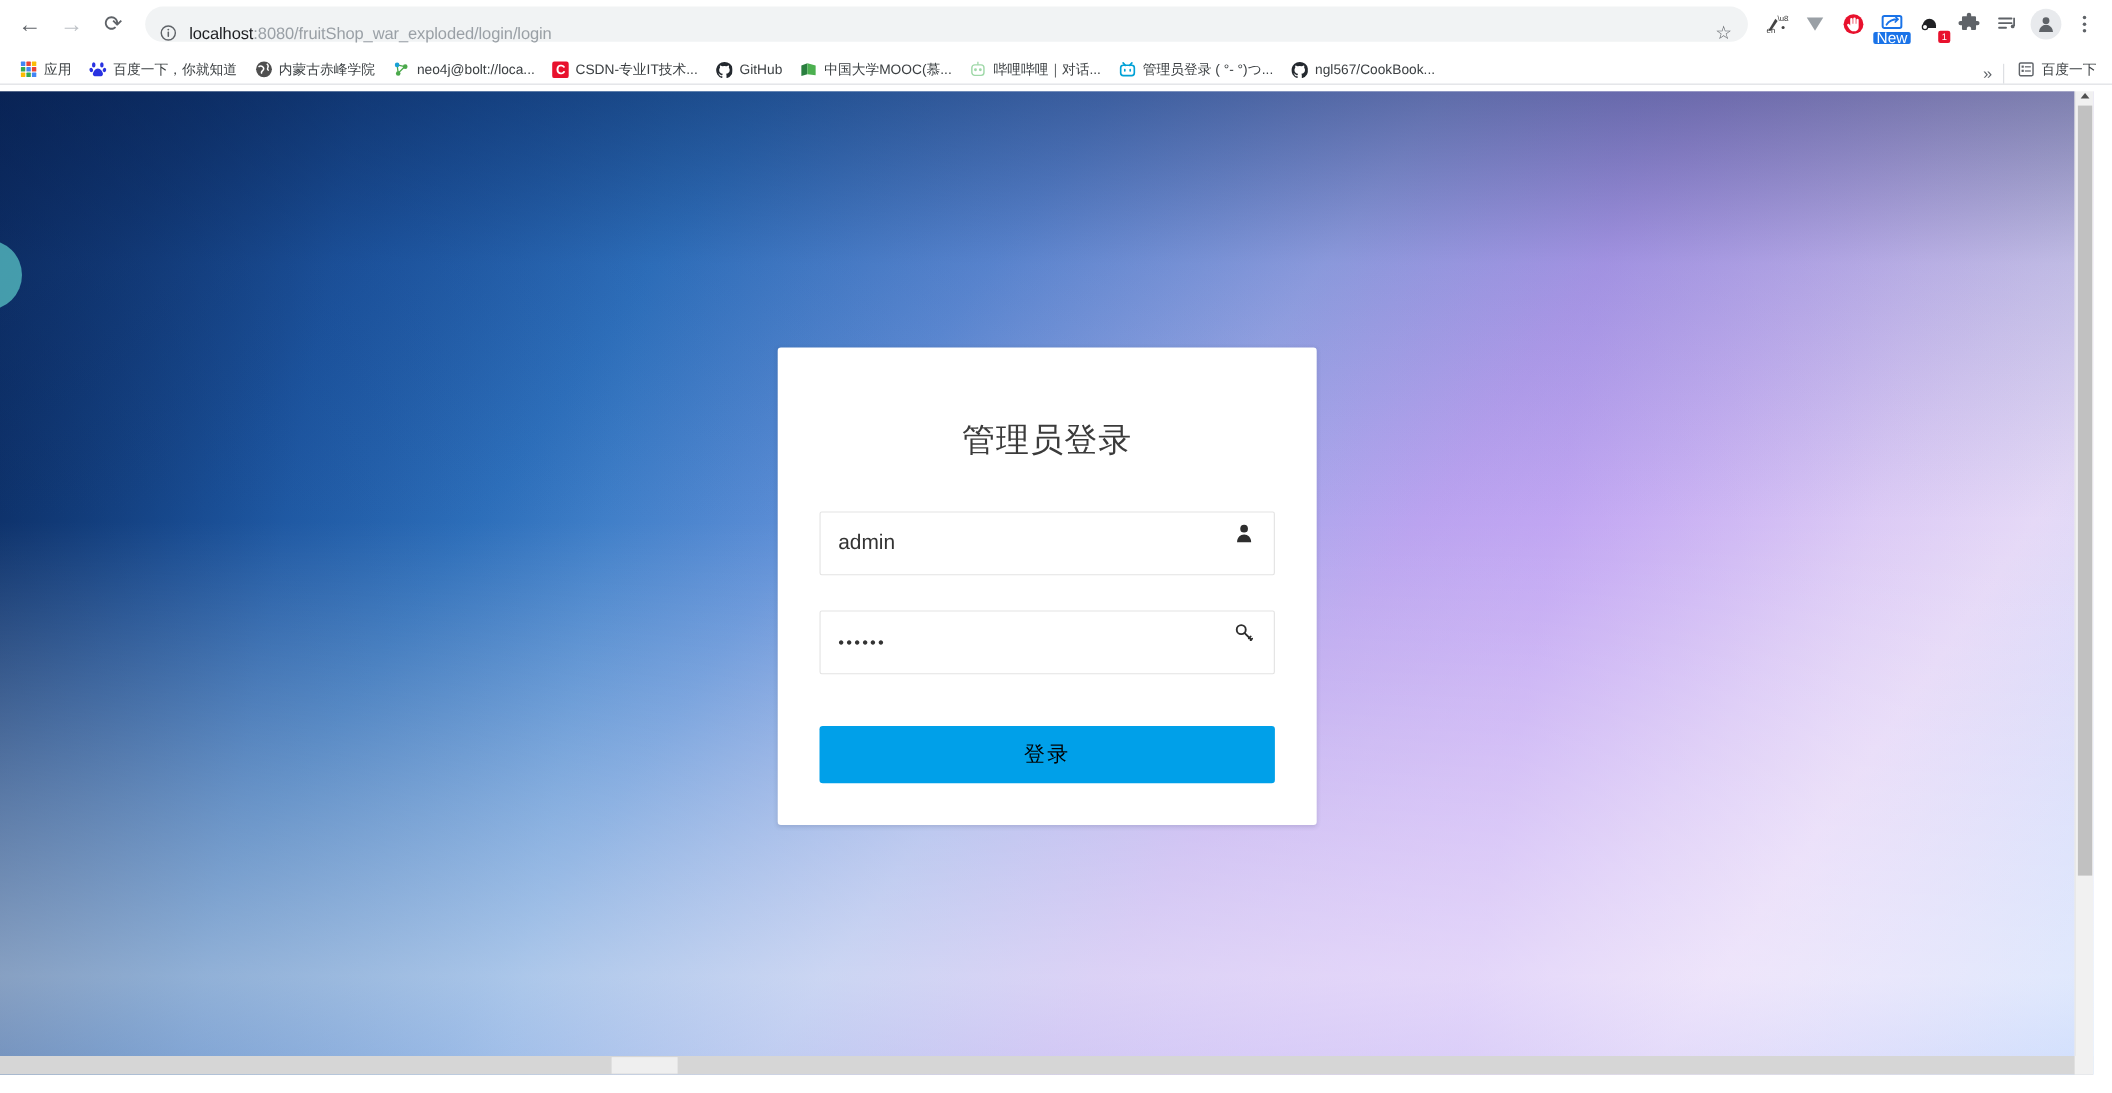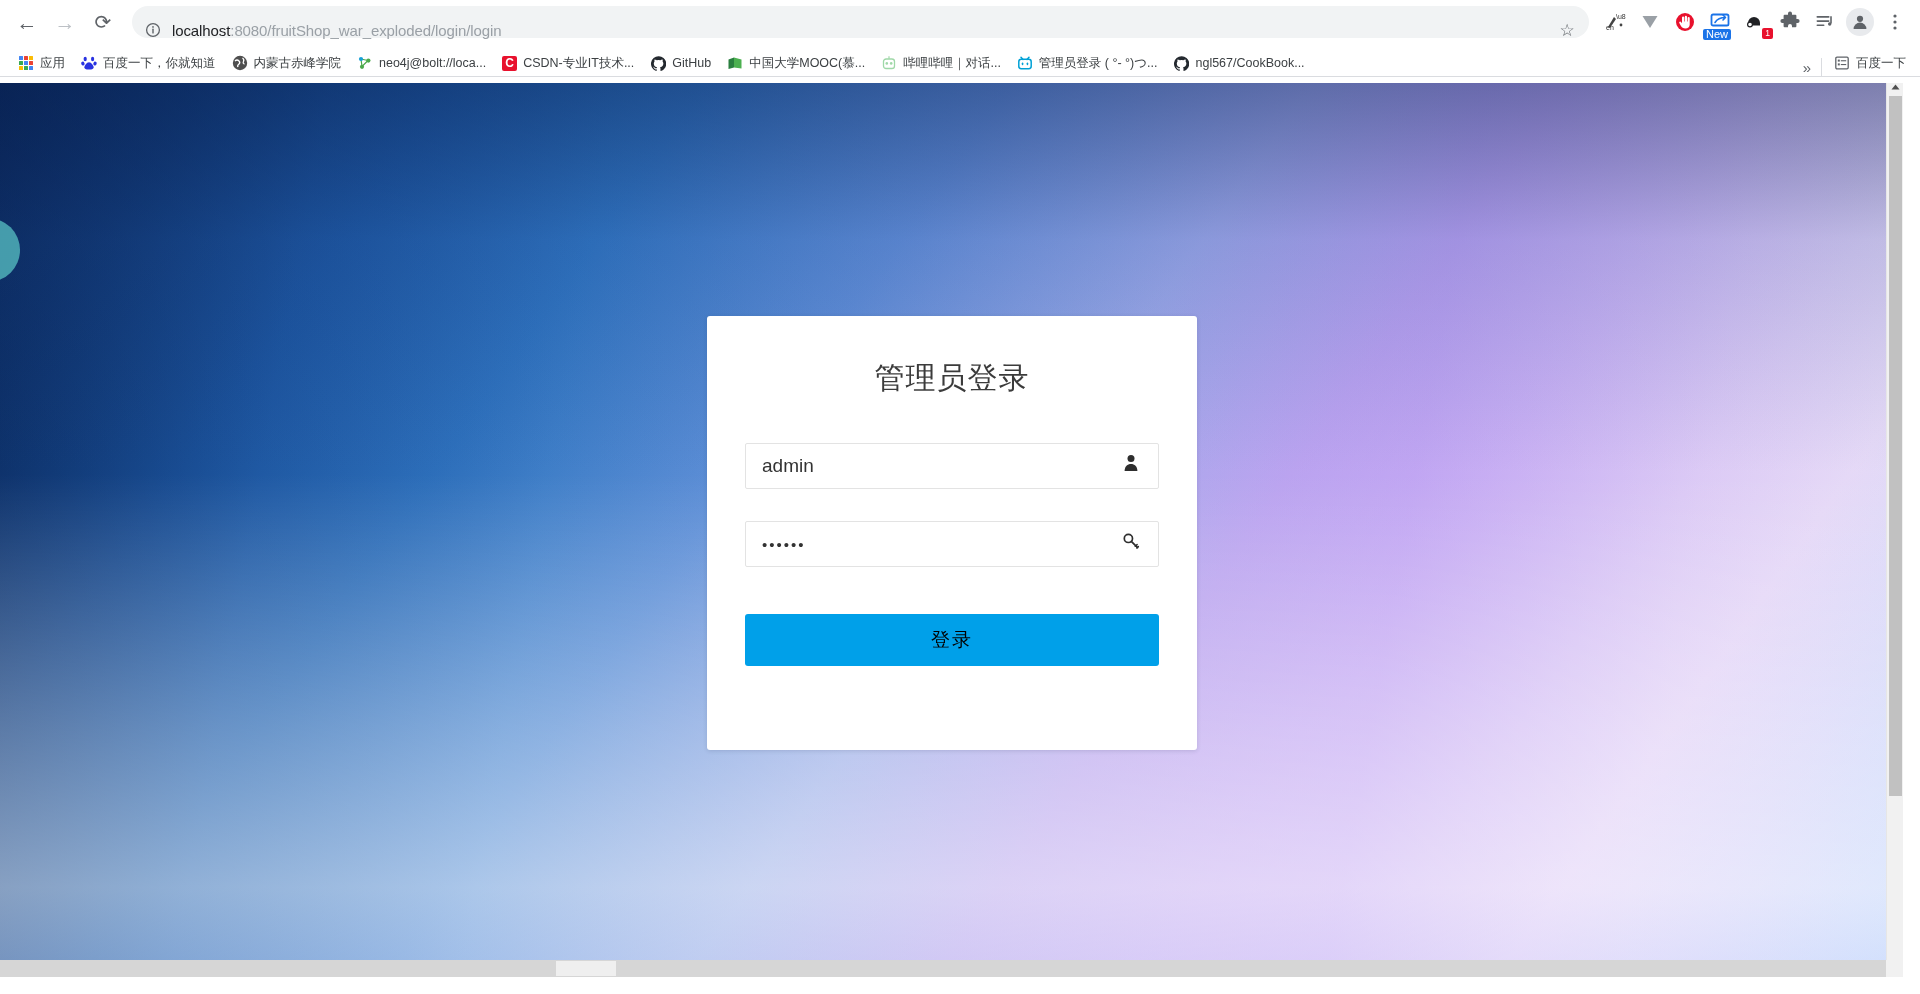--- a/index.html
+++ b/index.html
@@ -227,32 +227,32 @@
     left: 707px;
     top: 238px;
     width: 490px;
     height: 434px;
     background: #ffffff;
     border-radius: 3px;
     box-shadow: 0 1px 4px rgba(40,50,90,0.16);
   }
 
   #login-title {
-    margin-top: 42px;
+    margin-top: 64px;
     text-align: center;
     font-size: 30px;
     font-weight: 400;
     color: #3b3b3b;
     letter-spacing: 1px;
   }
 
   .field {
     position: relative;
     margin: 0 38px;
-    height: 46px;
+    height: 58px;
     border: 1px solid #e3e3e3;
     border-radius: 2px;
     background: #fff;
     display: flex;
     align-items: center;
   }
   #field-username { margin-top: 44px; }
   #field-password { margin-top: 32px; }
 
   .field-input {
@@ -394,21 +394,21 @@
         <circle cx="11" cy="11" r="9" fill="#e8112d"></circle>
         <path d="M8 6.5 a1.1 1.1 0 0 1 2.2 0 v4 h0.6 v-4.6 a1.1 1.1 0 0 1 2.2 0 v4.6 h0.6 v-3.4 a1.05 1.05 0 0 1 2.1 0 v6.6 c0 2.3-1.9 3.8-4.3 3.8 c-2.2 0-3.5-1-4.6-2.8 l-1.5-2.6 a1.05 1.05 0 0 1 1.7-1.2 l1 1.3 Z" fill="#fff"></path>
       </svg>
     </div>
 
     <div class="tb-icon">
       <svg width="22" height="22" viewBox="0 0 22 22">
         <rect x="2.5" y="3.5" width="17" height="11" rx="1.6" fill="none" stroke="#1a73e8" stroke-width="1.8"></rect>
         <path d="M6 11.5 C9 6.5 14 6.5 16.5 6.5 L14 4 M16.5 6.5 L14 9" fill="none" stroke="#1a73e8" stroke-width="1.6" stroke-linecap="round" stroke-linejoin="round"></path>
       </svg>
-      <span style="position:absolute;left:0;bottom:-1px;background:#1a73e8;color:#fff;font-size:11px;line-height:11px;padding:0 3px;border-radius:2px;">New</span>
+      <span style="position:absolute;left:0;bottom:-1px;background:#1a73e8;color:#fff;font-size:14px;line-height:11px;padding:0 3px;border-radius:2px;">New</span>
     </div>
 
     <div class="tb-icon">
       <svg width="22" height="22" viewBox="0 0 22 22">
         <path d="M4 12 a6 6 0 0 1 12 0 v2.5 H4 Z" fill="#202124"></path>
         <circle cx="6" cy="13.5" r="2.4" fill="#fff" stroke="#202124" stroke-width="1.2"></circle>
       </svg>
       <span style="position:absolute;right:-1px;bottom:0;background:#e8112d;color:#fff;font-size:8.5px;line-height:11px;padding:0 3px;border-radius:2px;">1</span>
     </div>
 

